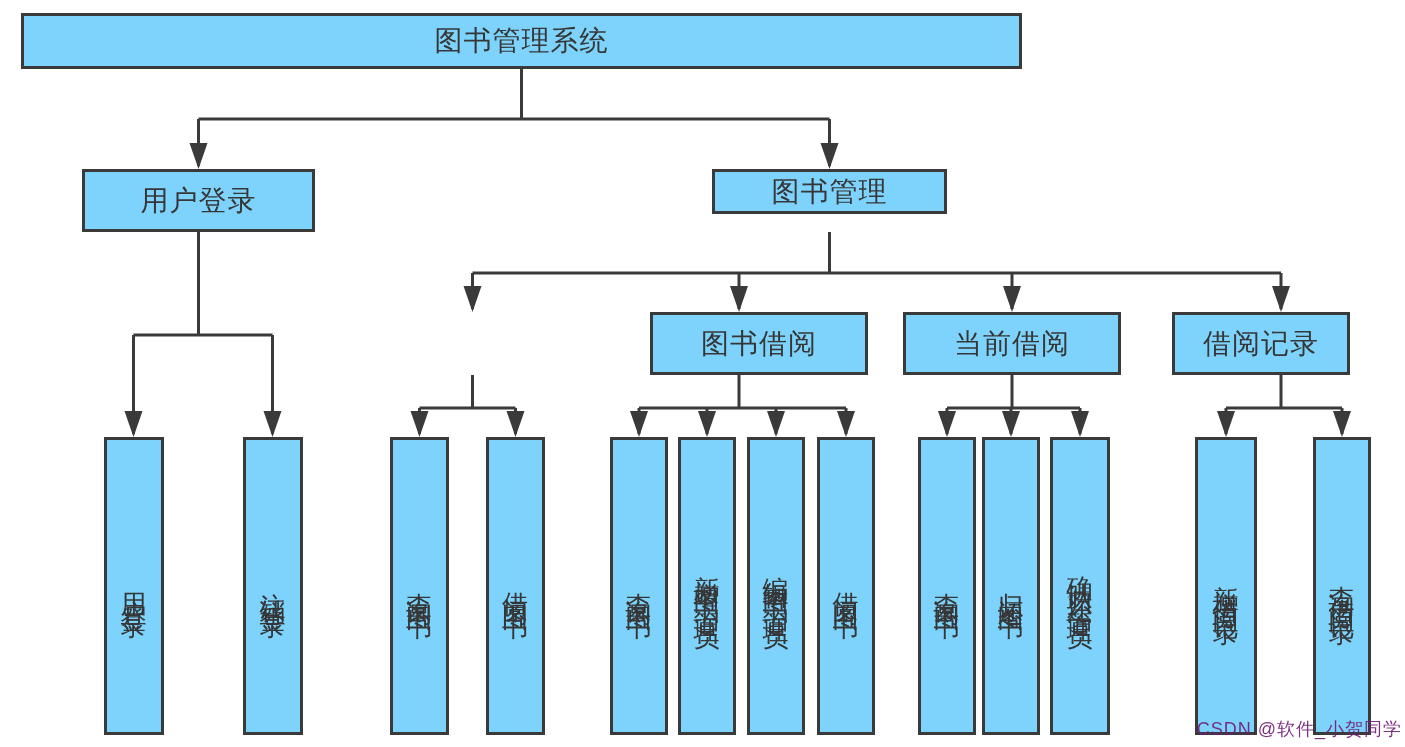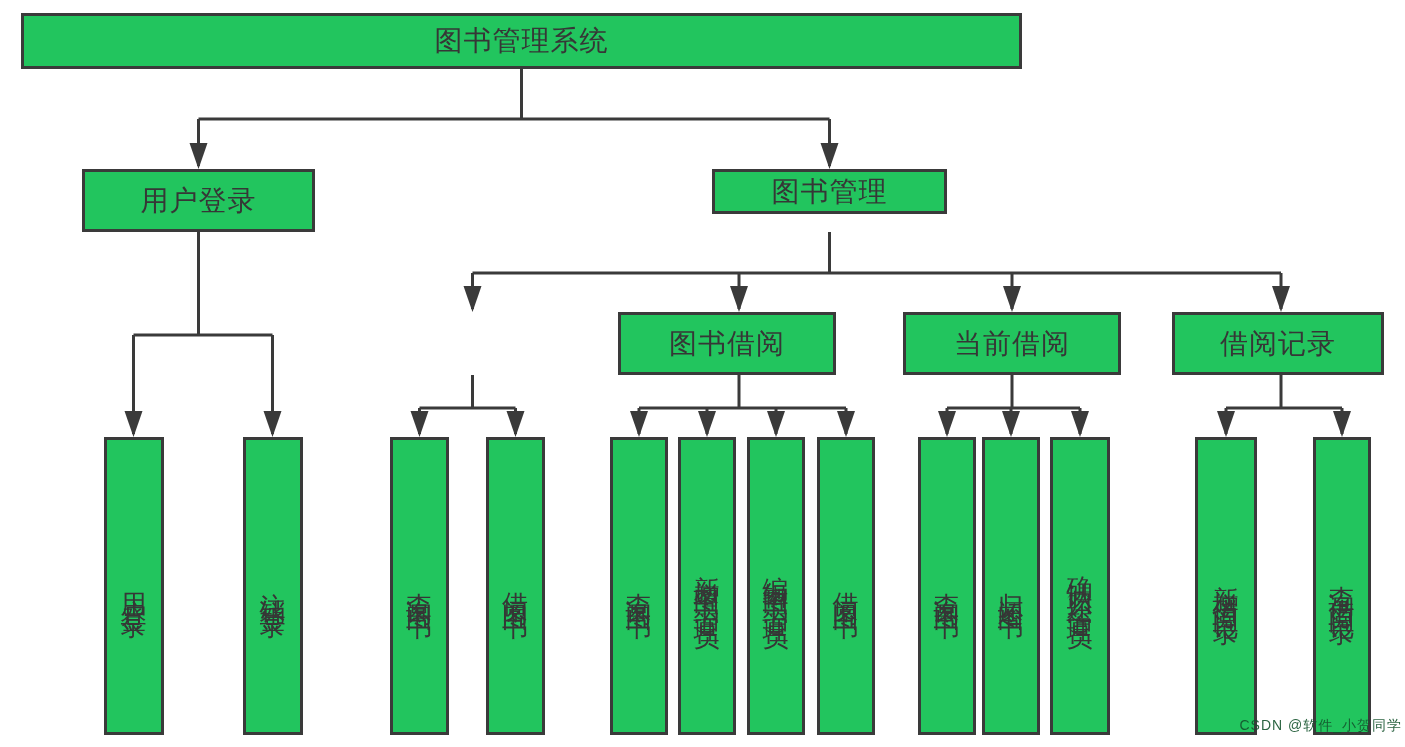--- a/index.html
+++ b/index.html
@@ -18,21 +18,21 @@
   svg.connectors {
     position: absolute;
     left: 0; top: 0;
     width: 1405px;
     height: 747px;
     z-index: 0;
   }
   .box, .vbox {
     position: absolute;
     box-sizing: border-box;
-    background: #22c55e;
+    background: #7dd3fc;
     border: 3px solid #3a3a3a;
     display: flex;
     align-items: center;
     justify-content: center;
     z-index: 1;
   }
   .box span {
     font-size: 28px;
     color: #363636;
     letter-spacing: 1px;
@@ -44,22 +44,22 @@
     text-orientation: mixed;
     font-size: 26px;
     letter-spacing: 7px;
     color: #363636;
     line-height: 1;
   }
   .watermark {
     position: absolute;
     right: 3px;
     top: 717px;
-    font-size: 14px;
-    color: #14532d;
+    font-size: 18px;
+    color: #701a75;
     opacity: 0.9;
     z-index: 5;
     white-space: nowrap;
     letter-spacing: 1px;
   }
 </style>
 </head>
 <body>
 
 <div class="canvas">
@@ -125,27 +125,27 @@
     <span>图书管理系统</span>
   </div>
 
   <div class="box" style="left:82px; top:169px; width:233px; height:63px;">
     <span>用户登录</span>
   </div>
   <div class="box" style="left:712px; top:169px; width:235px; height:45px;">
     <span>图书管理</span>
   </div>
 
-  <div class="box" style="left:618px; top:312px; width:218px; height:63px;">
+  <div class="box" style="left:650px; top:312px; width:218px; height:63px;">
     <span>图书借阅</span>
   </div>
   <div class="box" style="left:903px; top:312px; width:218px; height:63px;">
     <span>当前借阅</span>
   </div>
-  <div class="box" style="left:1172px; top:312px; width:212px; height:63px;">
+  <div class="box" style="left:1172px; top:312px; width:178px; height:63px;">
     <span>借阅记录</span>
   </div>
 
   <div class="vbox" style="left:104px; top:437px; width:60px; height:298px;">
     <span>用户登录</span>
   </div>
   <div class="vbox" style="left:243px; top:437px; width:60px; height:298px;">
     <span>注销登录</span>
   </div>
 

